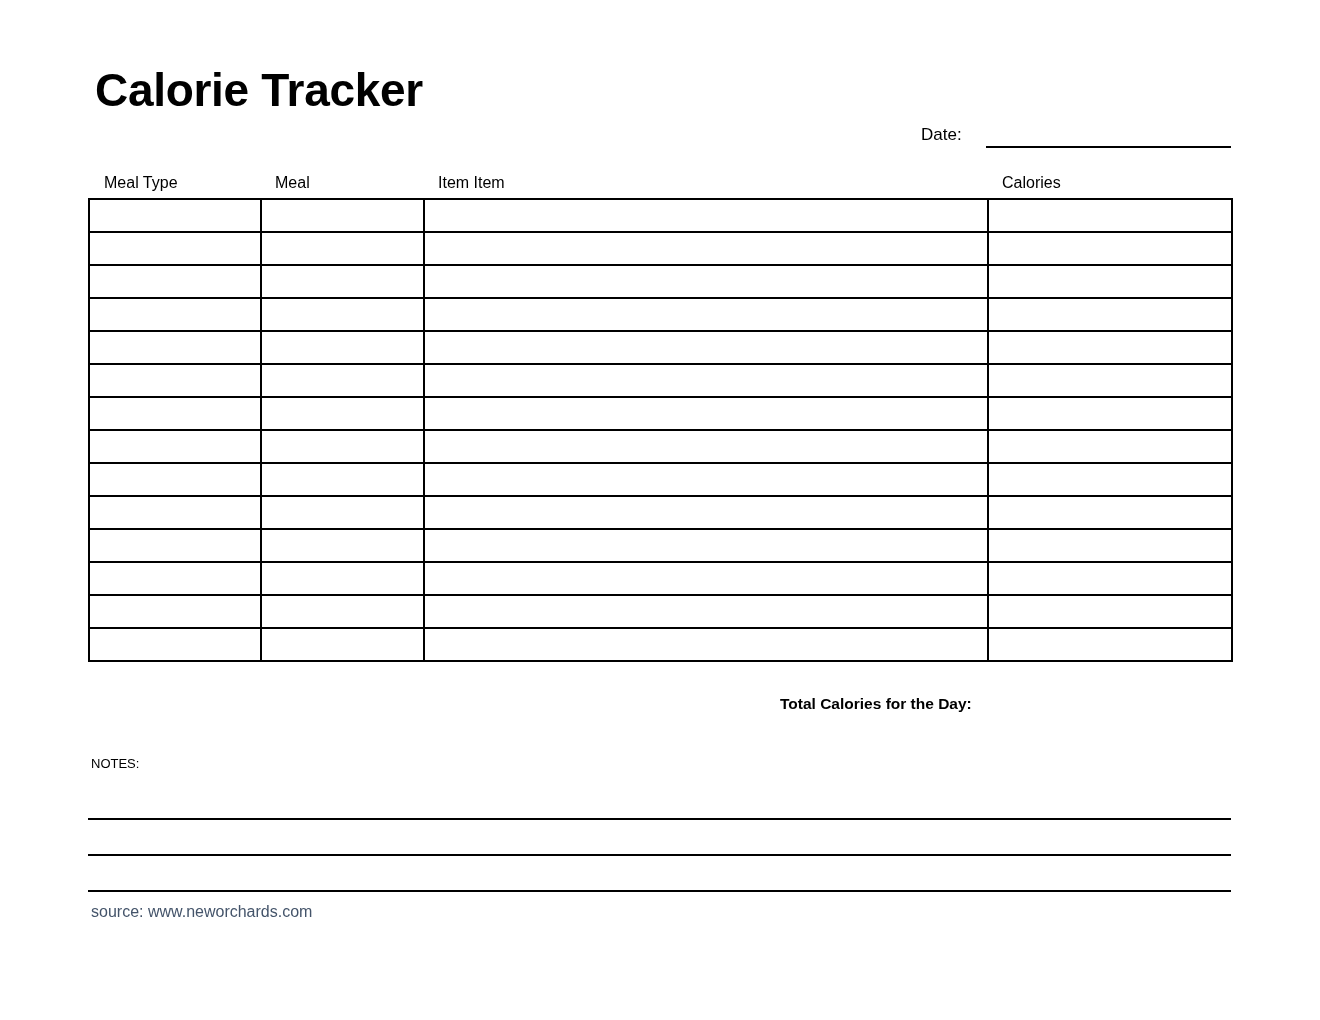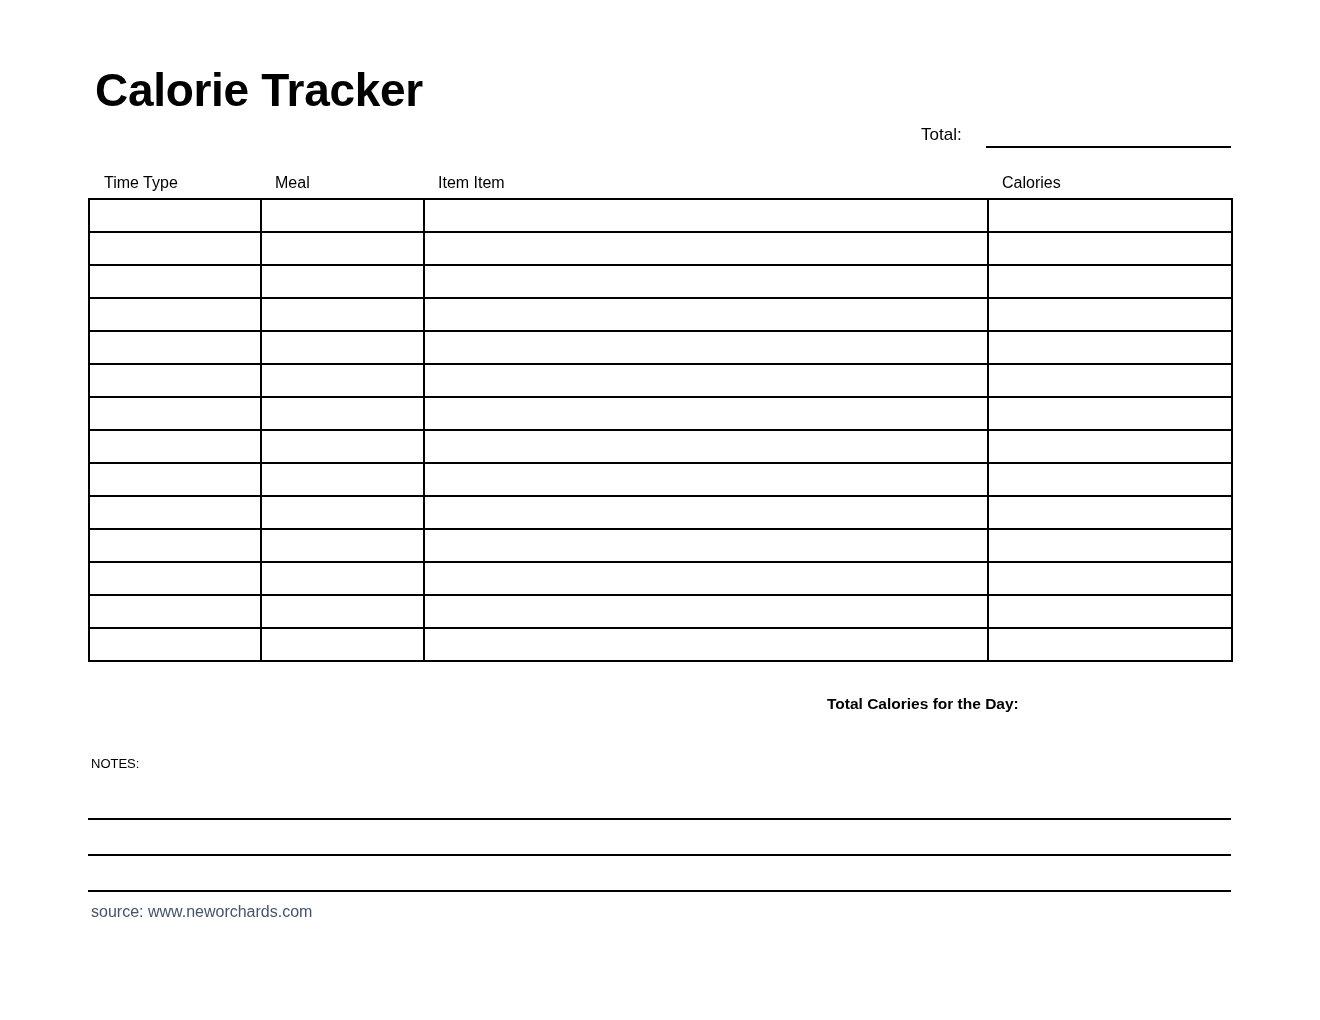--- a/index.html
+++ b/index.html
@@ -11,34 +11,34 @@
   .abs { position: absolute; }
   .title { left: 95px; top: 62px; font-size: 46px; line-height: 56px; letter-spacing: -0.3px; font-weight: bold; }
   .date-label { left: 921px; top: 124px; font-size: 17px; line-height: 22px; }
   .date-line { left: 986px; top: 146px; width: 245px; height: 0; border-top: 2px solid #000; }
   .col-hdr { top: 173px; font-size: 16px; line-height: 20px; }
   table.grid {
     position: absolute; left: 88px; top: 198px;
     border-collapse: collapse; table-layout: fixed; width: 1143px;
   }
   table.grid td { border: 2px solid #000; height: 31px; padding: 0; }
-  .total-label { left: 780px; top: 694px; font-size: 15.5px; font-weight: bold; line-height: 20px; margin-left: 47px; }
+  .total-label { left: 780px; top: 694px; font-size: 15.5px; font-weight: bold; line-height: 20px; }
   .notes-label { left: 91px; top: 754px; font-size: 13px; line-height: 20px; }
   .note-line { left: 88px; width: 1143px; height: 0; border-top: 2px solid #000; }
   .source { left: 91px; top: 902px; font-size: 16px; line-height: 20px; color: #44546a; text-align: right; }
 </style>
 </head>
 <body>
 
 <div class="abs title">Calorie Tracker</div>
 
-<div class="abs date-label">Total:</div>
+<div class="abs date-label">Date:</div>
 <div class="abs date-line"></div>
 
-<div class="abs col-hdr" style="left:104px">Time Type</div>
+<div class="abs col-hdr" style="left:104px">Meal Type</div>
 <div class="abs col-hdr" style="left:275px">Meal</div>
 <div class="abs col-hdr" style="left:438px">Item Item</div>
 <div class="abs col-hdr" style="left:1002px">Calories</div>
 
 <table class="grid">
   <colgroup>
     <col style="width:172px">
       <col style="width:163px">
       <col style="width:564px">
       <col style="width:244px">

